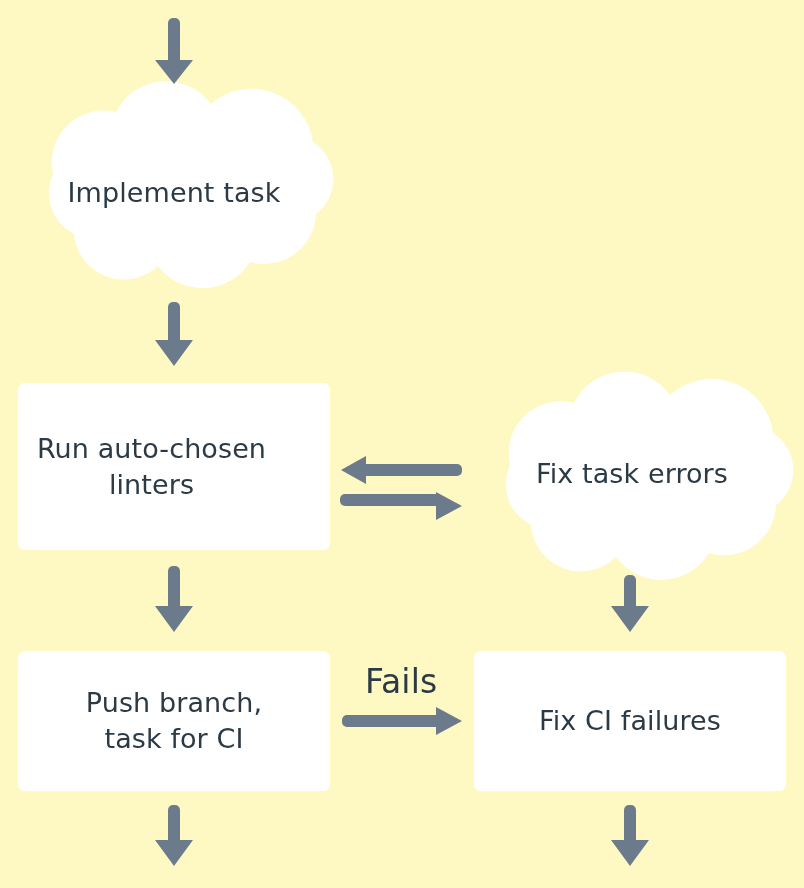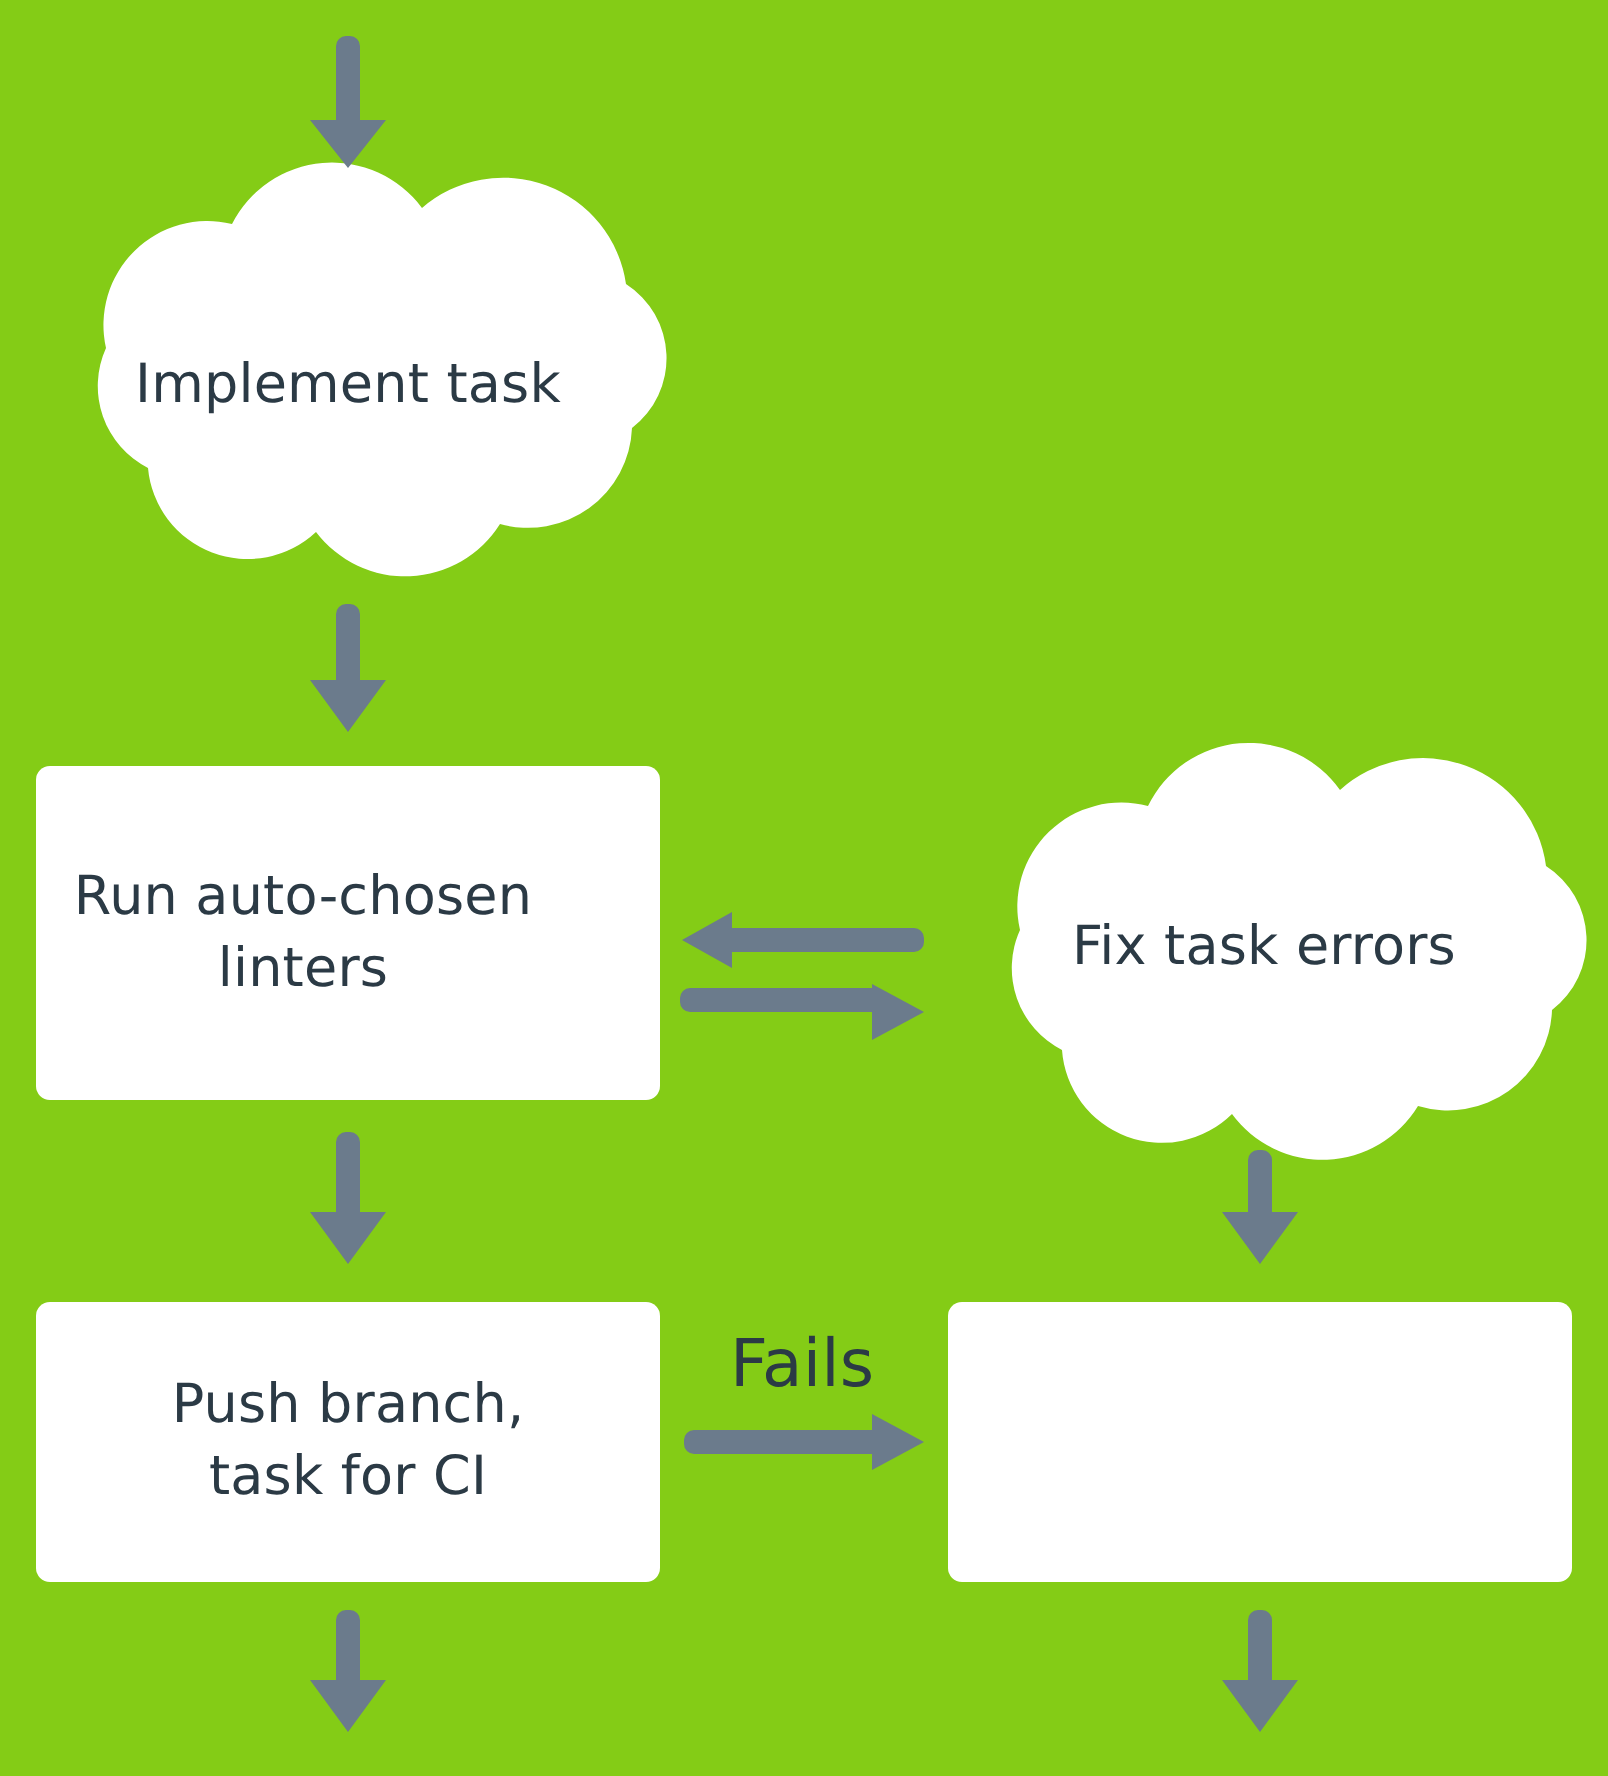--- a/index.html
+++ b/index.html
@@ -10,21 +10,21 @@
   body {
     width: 804px;
     height: 888px;
     overflow: hidden;
     font-family: "DejaVu Sans", "Liberation Sans", sans-serif;
   }
   #diagram-root {
     position: relative;
     width: 804px;
     height: 888px;
-    background: #84cc16;
+    background: #fef9c3;
   }
   #flow-svg {
     position: absolute;
     left: 0;
     top: 0;
     width: 804px;
     height: 888px;
     display: block;
   }
   .node-label {
@@ -144,20 +144,21 @@
   <div class="node-label" style="left:18px; top:95px; width:312px; height:196px;">Implement task</div>
 
   <div class="node-label" style="left:18px; top:383px; width:267px; height:167px;">Run auto-chosen
 linters</div>
 
   <div class="node-label" style="left:474px; top:378px; width:316px; height:192px;">Fix task errors</div>
 
   <div class="node-label" style="left:18px; top:651px; width:312px; height:140px;">Push branch,
 task for CI</div>
 
+  <div class="node-label" style="left:474px; top:651px; width:312px; height:140px;">Fix CI failures</div>
 
   <div class="edge-label" style="left:365px; top:665px;">Fails</div>
 
   <div class="hit-area" style="left:18px; top:95px; width:312px; height:196px;"></div>
   <div class="hit-area" style="left:18px; top:383px; width:312px; height:167px;"></div>
   <div class="hit-area" style="left:474px; top:378px; width:316px; height:192px;"></div>
   <div class="hit-area" style="left:18px; top:651px; width:312px; height:140px;"></div>
   <div class="hit-area" style="left:474px; top:651px; width:312px; height:140px;"></div>
 
 </div>

